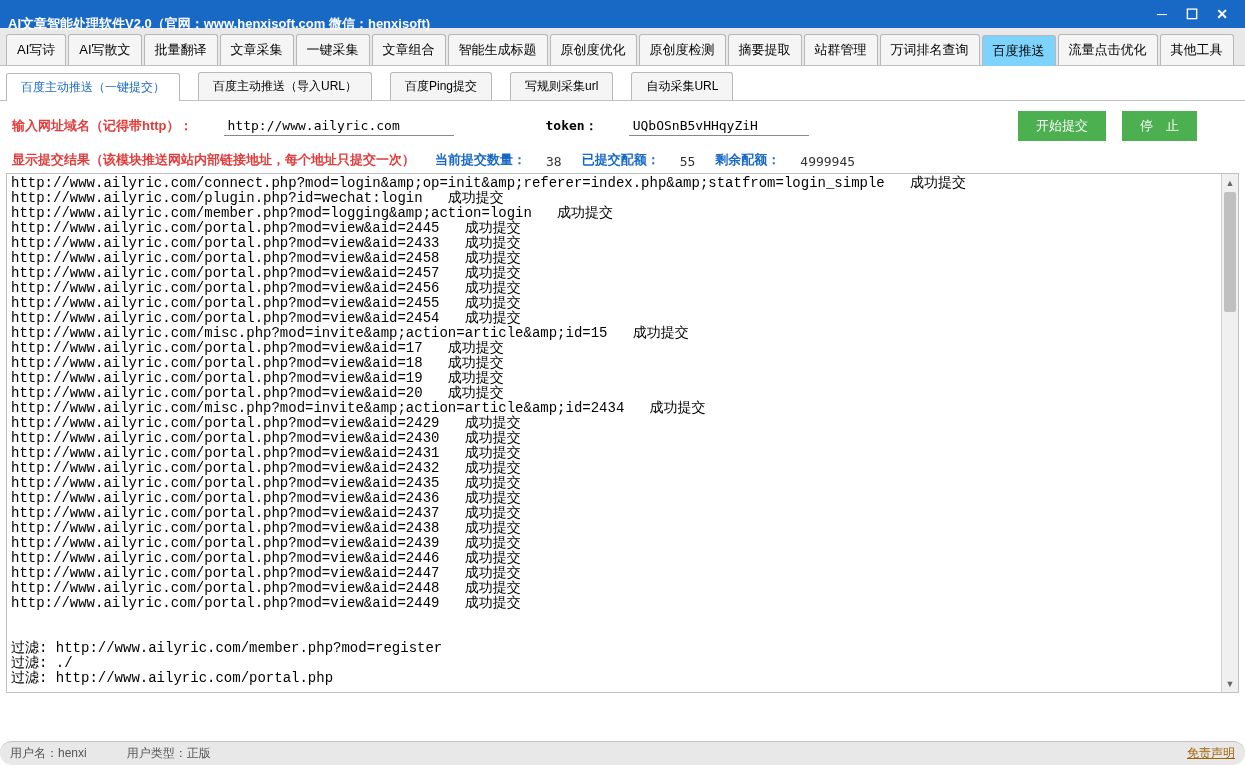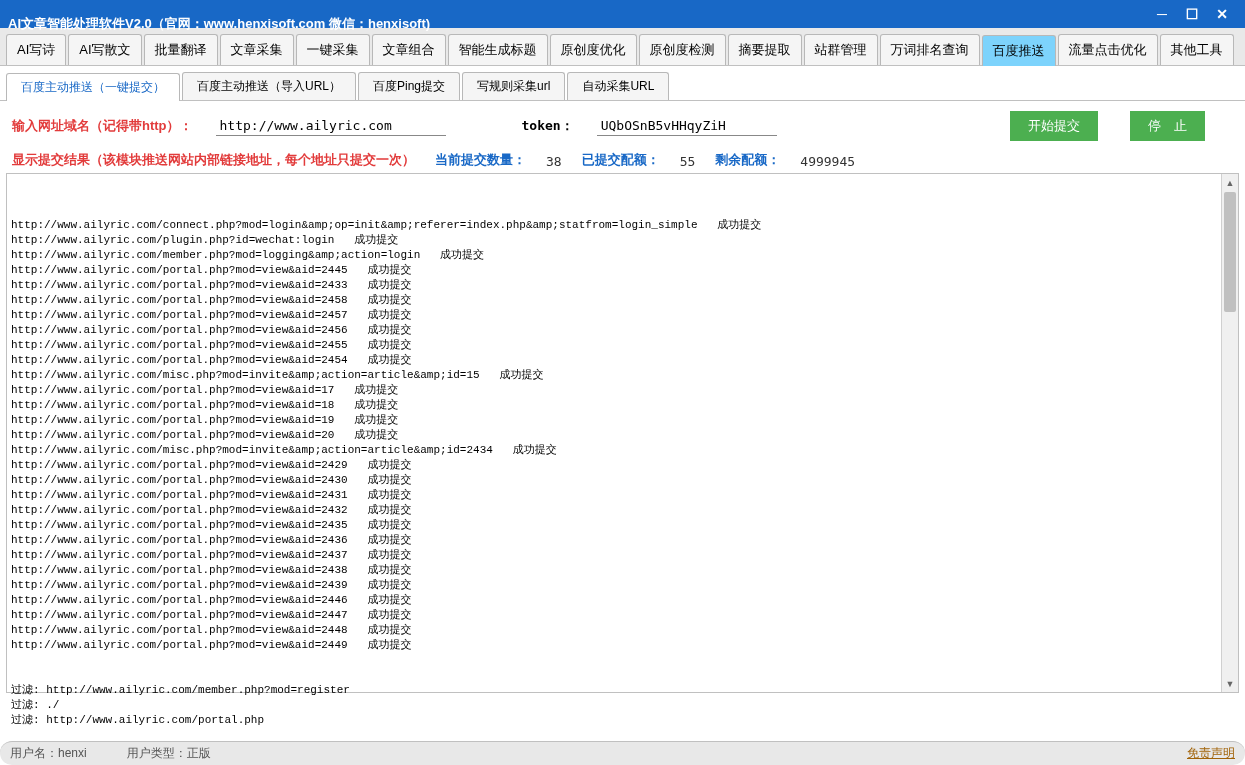--- a/index.html
+++ b/index.html
@@ -3,34 +3,34 @@
 <meta charset="utf-8">
 <style>
 * { margin: 0; padding: 0; box-sizing: border-box; }
 body { font-family: "Microsoft YaHei", SimSun, Arial, sans-serif; font-size: 12px; background: #fff; width: 1245px; height: 765px; overflow: hidden; position: relative; }
 .title-bar { background: #1868c6; color: #fff; height: 28px; display: flex; align-items: center; padding: 0 8px; font-size: 13px; font-weight: bold; }
 .title-bar .title-text { flex: 1; margin-top: 20px; }
 .title-bar .win-btn { width: 30px; height: 20px; display: inline-flex; align-items: center; justify-content: center; cursor: pointer; color: #fff; font-size: 14px; }
 .main-tabs { display: flex; background: #e9e9e9; border-bottom: 1px solid #c0c0c0; padding-top: 6px; padding-left: 6px; gap: 2px; }
 .main-tab { background: #f5f5f5; border: 1px solid #b8b8b8; border-bottom: none; padding: 6px 10px; font-size: 13px; cursor: pointer; border-radius: 3px 3px 0 0; }
 .main-tab.active { background: #7dd3fc; font-weight: normal; position: relative; top: 1px; }
-.sub-tabs { display: flex; background: #fff; border-bottom: 1px solid #c0c0c0; padding-top: 6px; padding-left: 6px; gap: 2px; }
+.sub-tabs { display: flex; background: #fff; border-bottom: 1px solid #c0c0c0; padding-top: 6px; padding-left: 6px; gap: 18px; }
 .sub-tab { background: #f5f5f5; border: 1px solid #b8b8b8; border-bottom: none; padding: 5px 14px; font-size: 12px; cursor: pointer; border-radius: 3px 3px 0 0; }
 .sub-tab.active { background: #fff; color: #1868c6; position: relative; top: 1px; }
-.form-row { display: flex; align-items: center; padding: 10px 12px 6px 12px; gap: 8px; }
+.form-row { display: flex; align-items: center; padding: 10px 12px 6px 12px; gap: 16px; }
 .form-row .lbl { color: #e23b3b; font-weight: bold; font-size: 13px; }
 .form-row input[type=text] { border: none; border-bottom: 1px solid #888; font-family: SimSun, monospace; font-size: 13px; padding: 2px 4px; background: #fff; margin-left: 15px; }
 .token-lbl { font-weight: bold; font-family: SimSun, monospace; font-size: 13px; }
-.btn-green { background: #4caf50; color: #fff; border: none; padding: 6px 18px; font-size: 13px; cursor: pointer; margin-left: 24px; }
+.btn-green { background: #4caf50; color: #fff; border: none; padding: 6px 18px; font-size: 13px; cursor: pointer; }
 .result-header { display: flex; align-items: flex-end; padding: 4px 12px; gap: 20px; font-size: 13px; }
 .result-header .red { color: #e23b3b; font-weight: bold; }
 .result-header .blue { color: #1868c6; font-weight: bold; }
 .result-header .val { color: #333; font-family: SimSun, monospace; }
 .log-container { position: relative; margin: 0 6px; border: 1px solid #c0c0c0; height: 520px; }
-.log-area { font-family: SimSun, "Courier New", monospace; font-size: 11px; line-height: 15px; padding: 2px 4px; white-space: pre; overflow: hidden; height: 100%; margin-top: 42px; }
+.log-area { font-family: SimSun, "Courier New", monospace; font-size: 14px; line-height: 15px; padding: 2px 4px; white-space: pre; overflow: hidden; height: 100%; }
 .scrollbar-v { position: absolute; right: 0; top: 0; width: 17px; height: 100%; background: #f0f0f0; border-left: 1px solid #d0d0d0; }
 .scrollbar-v .thumb { position: absolute; left: 2px; right: 2px; top: 18px; height: 120px; background: #c0c0c0; border-radius: 2px; }
 .scrollbar-v .arrow { position: absolute; left: 0; right: 0; height: 17px; display: flex; align-items: center; justify-content: center; font-size: 9px; color: #666; cursor: pointer; }
 .scrollbar-v .arrow.up { top: 0; }
 .scrollbar-v .arrow.down { bottom: 0; }
 .status-bar { position: absolute; bottom: 0; left: 0; right: 0; height: 24px; background: #e8e8e8; border-top: 1px solid #c0c0c0; display: flex; align-items: center; padding: 0 10px; font-size: 12px; color: #555; gap: 40px; border-radius: 12px; }
 .status-bar .link { color: #a16207; text-decoration: underline; cursor: pointer; margin-left: auto; }
 </style>
 </head>
 <body>

